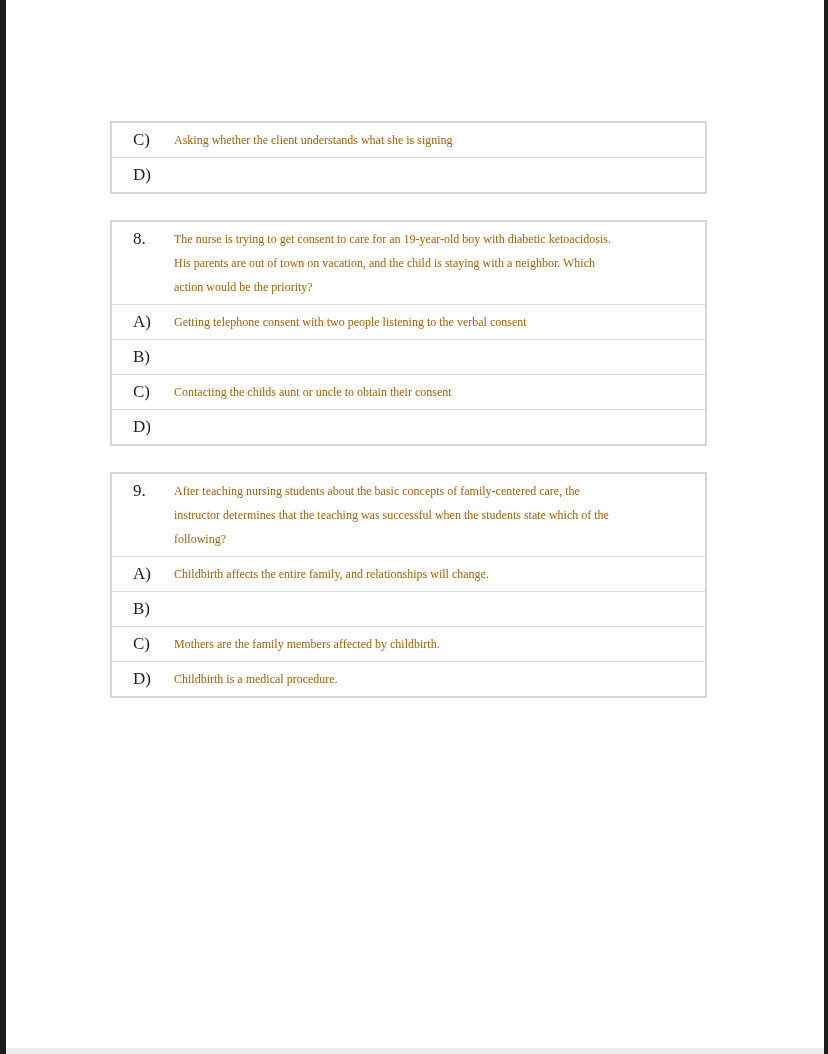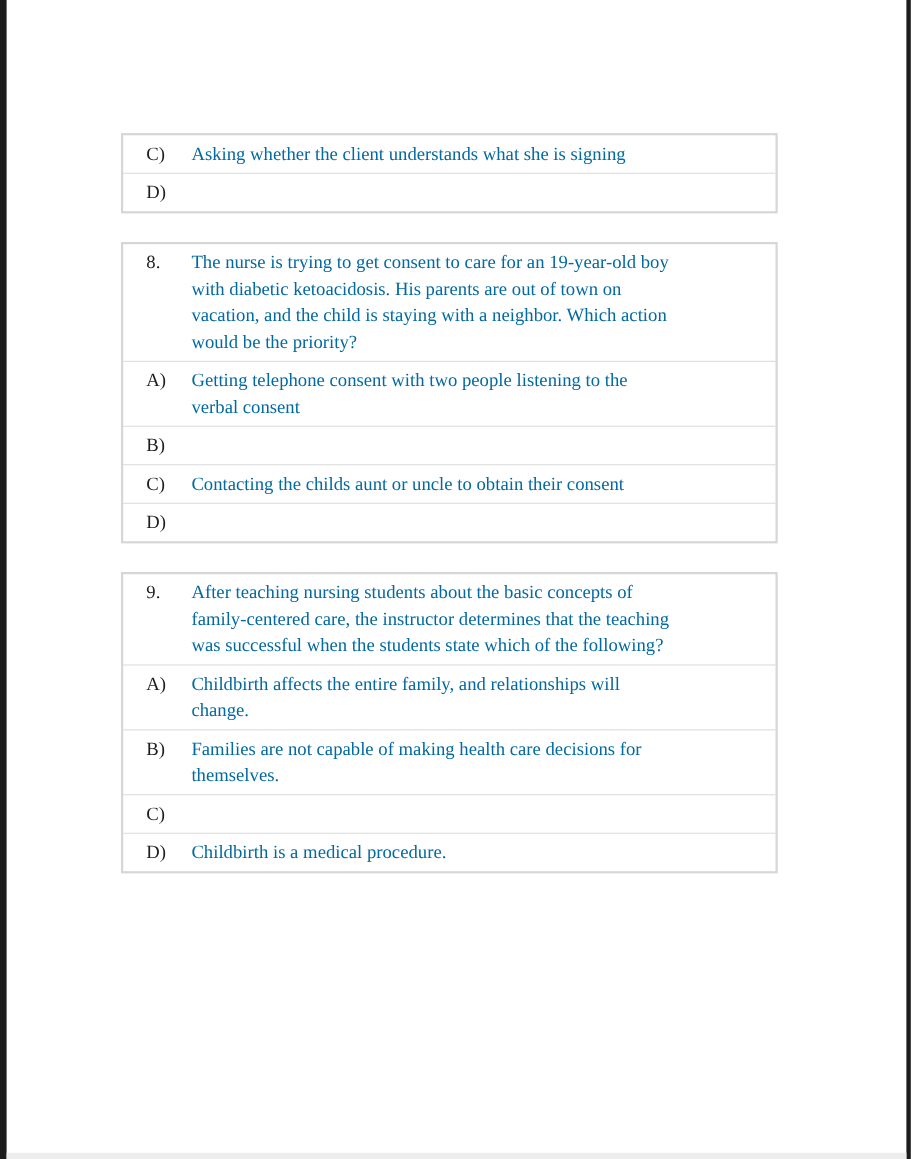--- a/index.html
+++ b/index.html
@@ -61,23 +61,23 @@
     display: block;
     width: 11px;
     word-break: break-all;
     font-size: 17px;
     line-height: 24px;
     color: #1e1e1e;
   }
   .tcell {
     flex: 1;
     max-width: 437px;
-    font-size: 17px;
+    font-size: 12px;
     line-height: 24px;
-    color: #0369a1;
+    color: #a16207;
   }
 </style>
 </head>
 <body>
 
 <div class="viewer-edge left"></div>
 <div class="viewer-edge right"></div>
 
 <div class="content">
 
@@ -136,26 +136,26 @@
     <div class="trow">
       <div class="lcell">
         <span class="lwrap">A)</span>
       </div>
       <div class="tcell">Childbirth affects the entire family, and relationships will change.</div>
     </div>
     <div class="trow">
       <div class="lcell">
         <span class="lwrap">B)</span>
       </div>
-      <div class="tcell">Families are not capable of making health care decisions for themselves.</div>
     </div>
     <div class="trow">
       <div class="lcell">
         <span class="lwrap">C)</span>
       </div>
+      <div class="tcell">Mothers are the family members affected by childbirth.</div>
     </div>
     <div class="trow">
       <div class="lcell">
         <span class="lwrap">D)</span>
       </div>
       <div class="tcell">Childbirth is a medical procedure.</div>
     </div>
   </div>
 
 </div>

